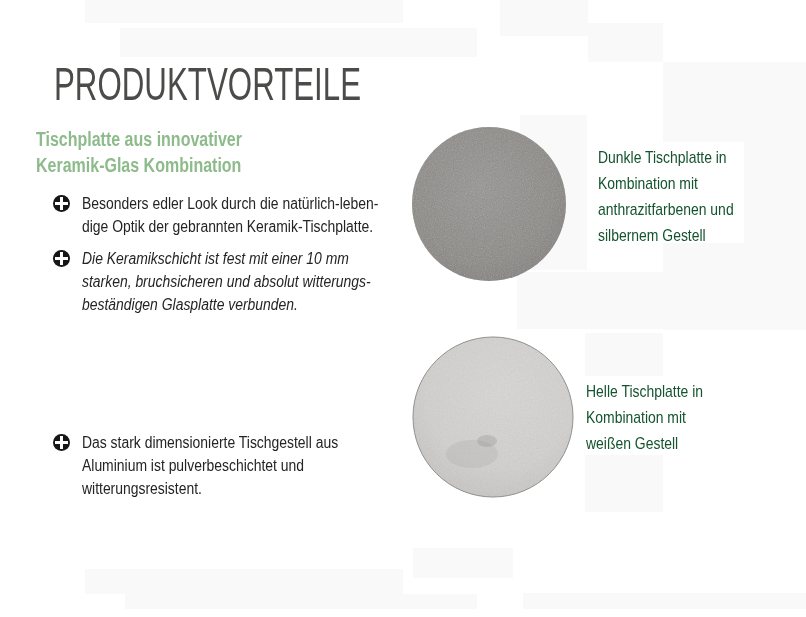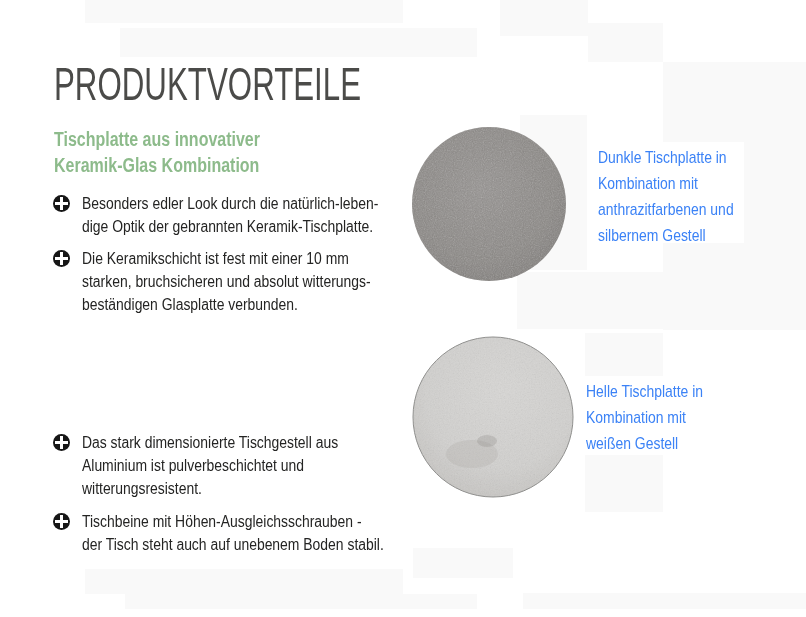--- a/index.html
+++ b/index.html
@@ -33,44 +33,44 @@
 
   
   #title{
     left:54px;top:57px;
     font-size:46px;font-weight:400;color:var(--title-gray);
     letter-spacing:0px;white-space:nowrap;
     transform:scaleX(0.68);transform-origin:left top;
   }
 
   
-  .ghead{left:54px;color:var(--accent-green);font-weight:700;}
+  .ghead{left:36px;color:var(--accent-green);font-weight:700;}
   .hline{font-size:20px;line-height:26px;white-space:nowrap;
     transform:scaleX(0.80);transform-origin:left top;}
   #ghead1{top:126px;}
   #ghead2{top:392px;}
 
   
   .bullet{left:53px;display:flex;align-items:flex-start;width:350px;}
   .plus{width:17px;height:17px;border-radius:50%;background:#161616;
     position:relative;flex:0 0 17px;margin-top:3px;}
   .plus::before{content:"";position:absolute;left:2px;right:2px;top:7px;height:3px;background:#fff;}
   .plus::after{content:"";position:absolute;top:2px;bottom:2px;left:7px;width:3px;background:#fff;}
   .btext{margin-left:12px;color:var(--body-text);}
   .tline{font-size:16px;line-height:23px;white-space:nowrap;
     transform:scaleX(0.87);transform-origin:left top;}
-  #b1{top:192px;} #b2{top:247px;} #b3{top:329px;} #b4{top:431px;} #b5{top:510px;}
+  #b1{top:192px;} #b2{top:247px;font-style:italic;} #b3{top:329px;} #b4{top:431px;} #b5{top:510px;}
 
   
   .circ{line-height:0;}
   #circ-dark{left:411px;top:126px;}
   #circ-light{left:412px;top:336px;}
 
   
-  .card{background:var(--card-bg);padding:3px 0 0 6px;color:#3b82f6;}
+  .card{background:var(--card-bg);padding:3px 0 0 6px;color:#14532d;}
   .cline{font-size:17px;line-height:26px;white-space:nowrap;
     transform:scaleX(0.82);transform-origin:left top;}
   #card1{left:592px;top:142px;width:152px;height:101px;}
   #card2{left:580px;top:376px;width:137px;height:79px;}
 </style>
 </head>
 <body>
 
 <div id="stage">
 
@@ -115,27 +115,20 @@
 
   <div id="b4" class="z bullet">
     <span class="plus"></span>
     <div class="btext">
       <div class="tline">Das stark dimensionierte Tischgestell aus</div>
       <div class="tline">Aluminium ist pulverbeschichtet und</div>
       <div class="tline">witterungsresistent.</div>
     </div>
   </div>
 
-  <div id="b5" class="z bullet">
-    <span class="plus"></span>
-    <div class="btext">
-      <div class="tline">Tischbeine mit Höhen-Ausgleichsschrauben -</div>
-      <div class="tline">der Tisch steht auch auf unebenem Boden stabil.</div>
-    </div>
-  </div>
 
   <div id="circ-dark" class="z circ">
     <svg width="156" height="156" viewBox="0 0 156 156" aria-hidden="true">
       <defs>
         <clipPath id="clipD">
             <circle cx="78" cy="78" r="77"></circle>
           </clipPath>
         <radialGradient id="gradD" cx="45%" cy="40%" r="72%">
           <stop offset="0%" stop-color="#959290"></stop>
           <stop offset="65%" stop-color="#8a8784"></stop>

